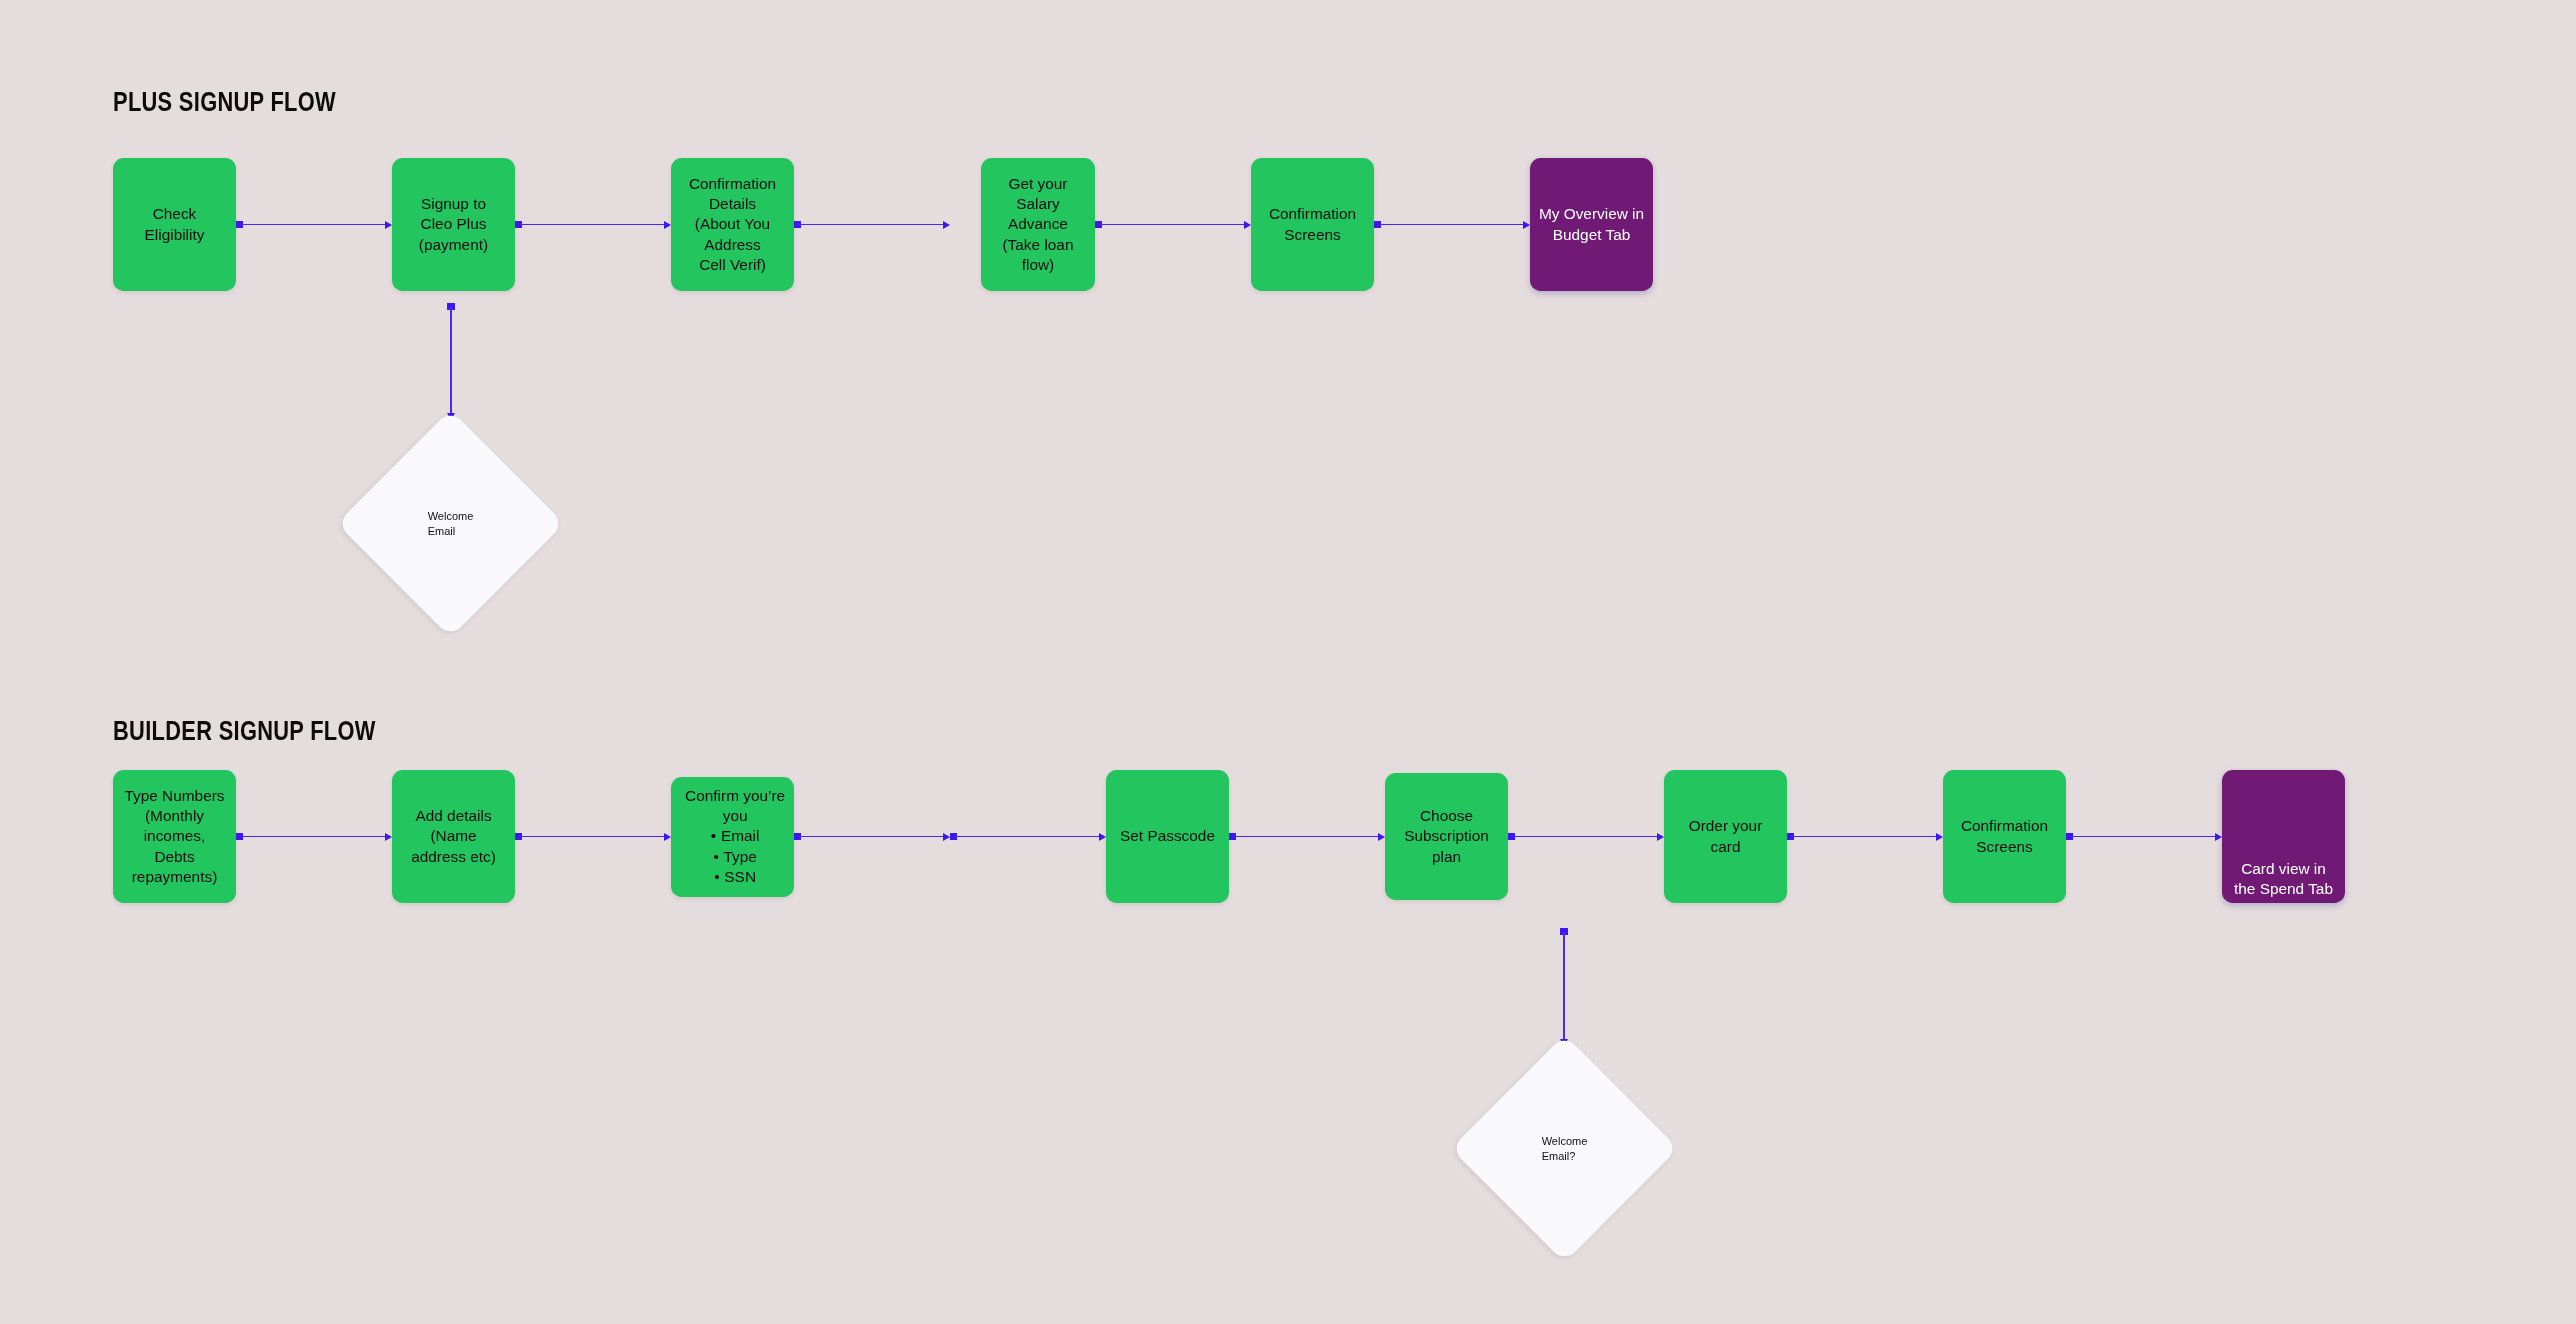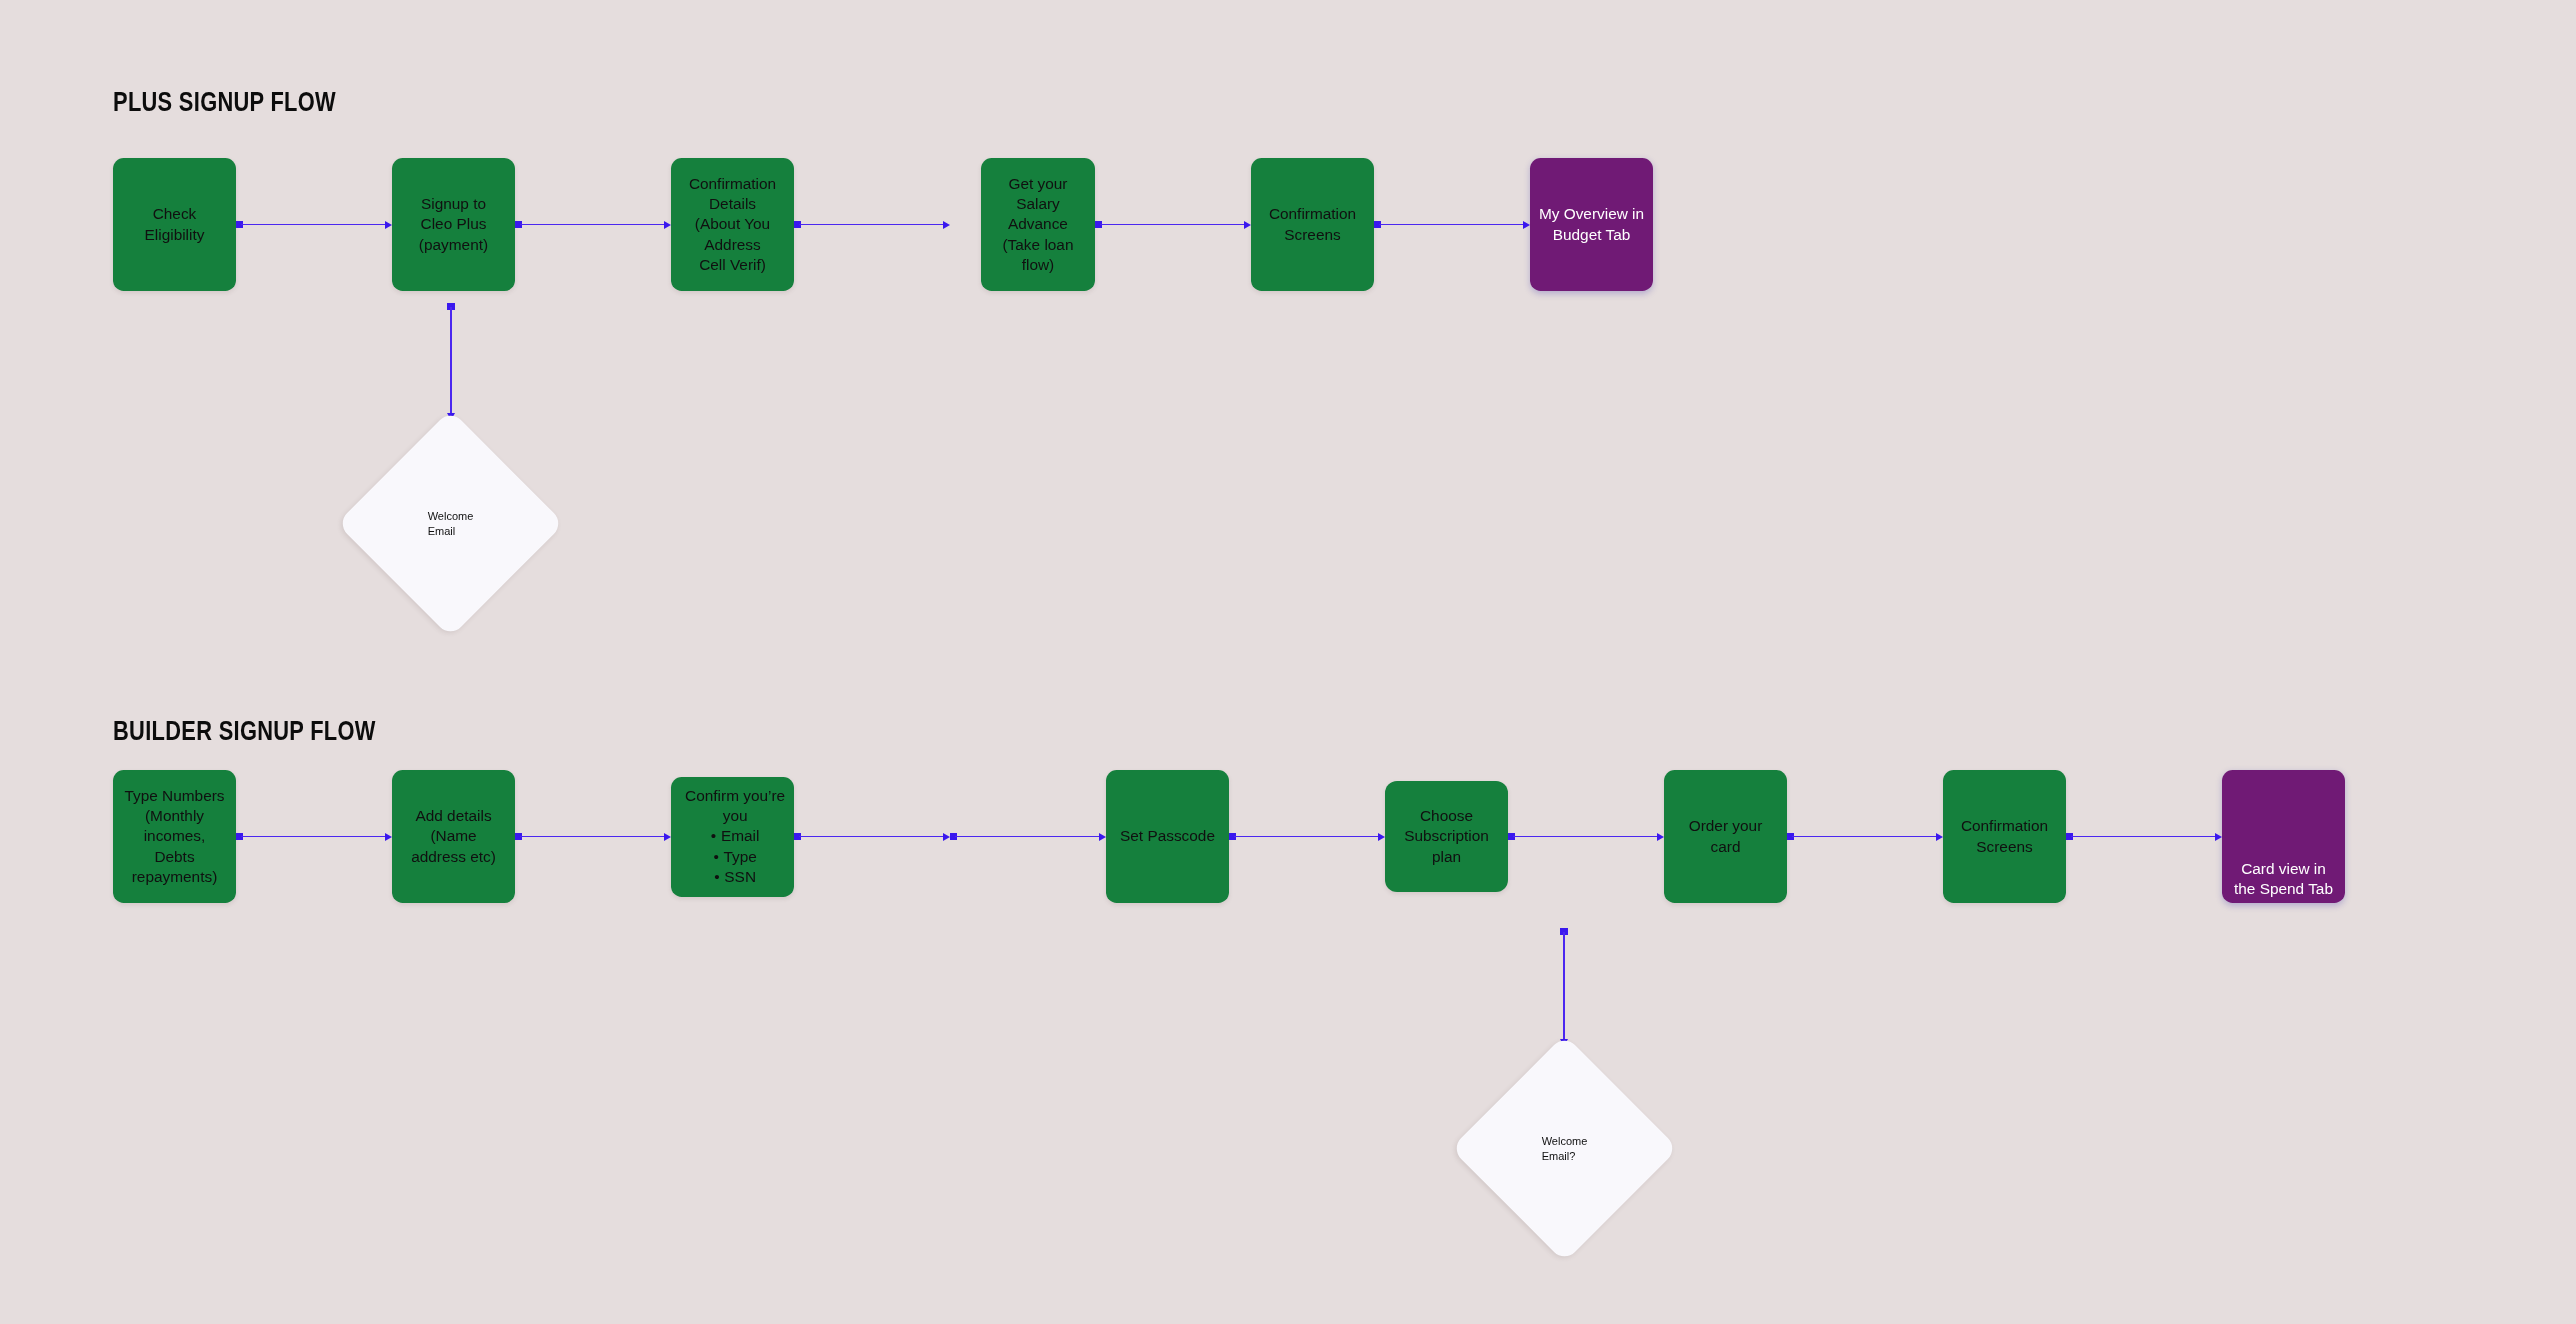--- a/index.html
+++ b/index.html
@@ -37,21 +37,21 @@
   .flow-row {
     position: absolute;
     display: flex;
     flex-direction: row;
     align-items: center;
   }
 
   
   .node {
     box-sizing: border-box;
-    background: #15803d;
+    background: #22c55e;
     border-radius: 10.7px;
     box-shadow: 0 2px 4.7px rgba(90, 70, 70, 0.13);
     display: flex;
     align-items: center;
     justify-content: center;
     text-align: center;
     color: #101010;
     font-size: 15.4px;
     line-height: 1.30;
     padding: 4px 6.7px;
@@ -322,21 +322,21 @@
     <div class="node" style="width:123px; height:133px;">
       <span class="node-text">Set Passcode</span>
     </div>
 
     <div class="connector-h" style="width:156px;">
       <span class="src-dot"></span>
       <span class="line"></span>
       <span class="arrow-head"></span>
     </div>
 
-    <div class="node" style="width:123px; height:111px;border-radius:12px;">
+    <div class="node" style="width:123px; height:127px;">
       <span class="node-text">Choose
 Subscription
 plan</span>
     </div>
 
     <div class="connector-h" style="width:156px;">
       <span class="src-dot"></span>
       <span class="line"></span>
       <span class="arrow-head"></span>
     </div>

